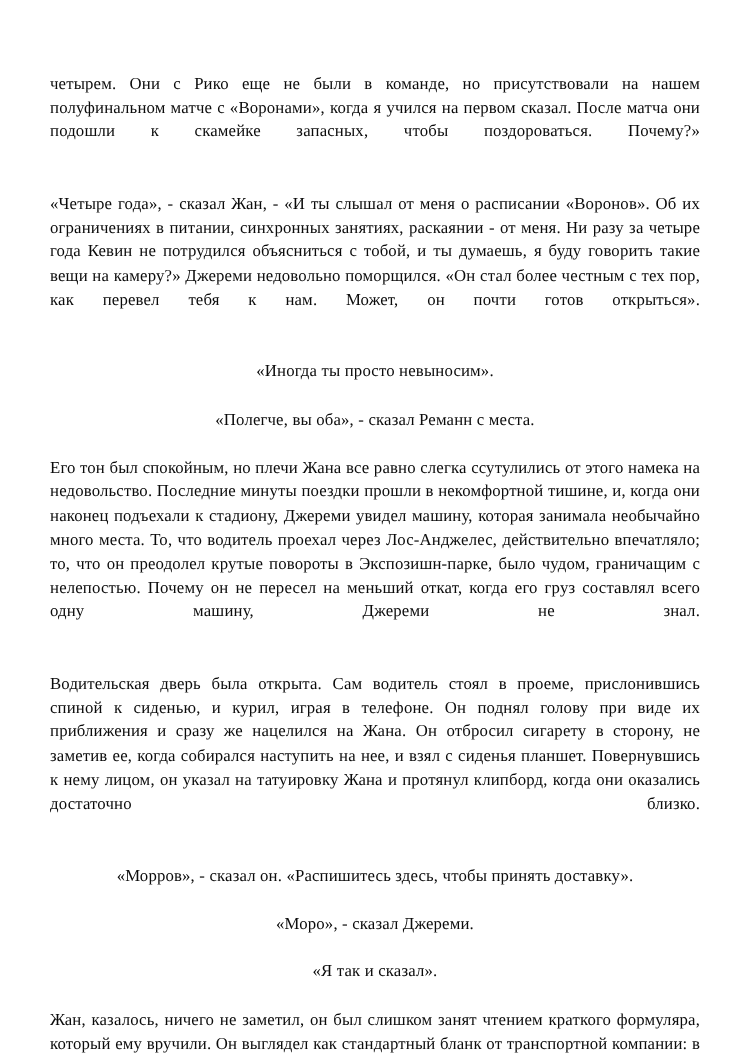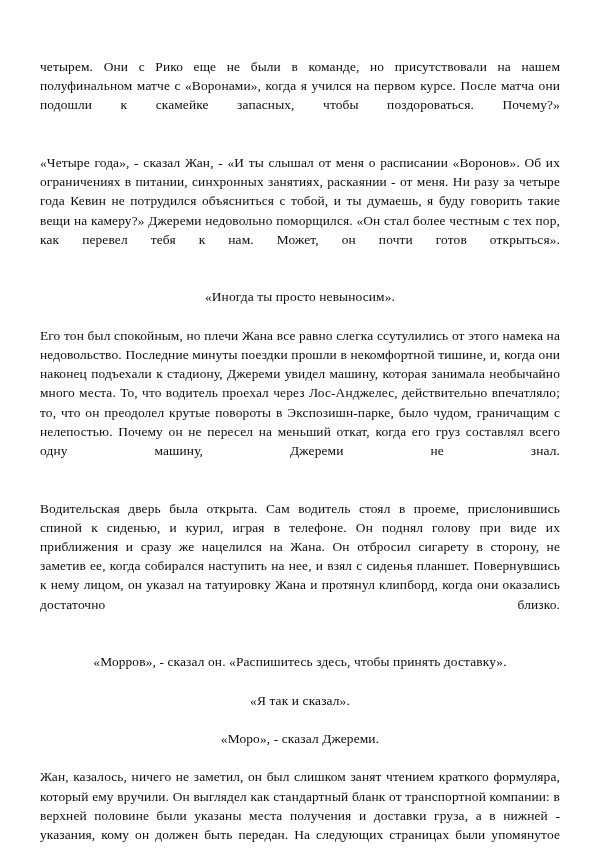--- a/index.html
+++ b/index.html
@@ -67,33 +67,34 @@
   .para:last-child {
     margin-bottom: 0;
   }
 </style>
 </head>
 <body>
 
 <div class="page">
   <div class="text-column">
 
-    <p class="para">четырем. Они с Рико еще не были в команде, но присутствовали на нашем полуфинальном матче с «Воронами», когда я учился на первом курсе. После матча они подошли к скамейке запасных, чтобы поздороваться. Почему?»</p>
+    <p class="para">четырем. Они с Рико еще не были в команде, но присутствовали на нашем полуфинальном матче с «Воронами», когда я учился на первом сказал. После матча они подошли к скамейке запасных, чтобы поздороваться. Почему?»</p>
 
     <p class="para">«Четыре года», - сказал Жан, - «И ты слышал от меня о расписании «Воронов». Об их ограничениях в питании, синхронных занятиях, раскаянии - от меня. Ни разу за четыре года Кевин не потрудился объясниться с тобой, и ты думаешь, я буду говорить такие вещи на камеру?» Джереми недовольно поморщился. «Он стал более честным с тех пор, как перевел тебя к нам. Может, он почти готов открыться».</p>
 
     <p class="para short">«Иногда ты просто невыносим».</p>
 
+    <p class="para short">«Полегче, вы оба», - сказал Реманн с места.</p>
 
     <p class="para">Его тон был спокойным, но плечи Жана все равно слегка ссутулились от этого намека на недовольство. Последние минуты поездки прошли в некомфортной тишине, и, когда они наконец подъехали к стадиону, Джереми увидел машину, которая занимала необычайно много места. То, что водитель проехал через Лос-Анджелес, действительно впечатляло; то, что он преодолел крутые повороты в Экспозишн-парке, было чудом, граничащим с нелепостью. Почему он не пересел на меньший откат, когда его груз составлял всего одну машину, Джереми не знал.</p>
 
     <p class="para">Водительская дверь была открыта. Сам водитель стоял в проеме, прислонившись спиной к сиденью, и курил, играя в телефоне. Он поднял голову при виде их приближения и сразу же нацелился на Жана. Он отбросил сигарету в сторону, не заметив ее, когда собирался наступить на нее, и взял с сиденья планшет. Повернувшись к нему лицом, он указал на татуировку Жана и протянул клипборд, когда они оказались достаточно близко.</p>
 
     <p class="para short">«Морров», - сказал он. «Распишитесь здесь, чтобы принять доставку».</p>
 
+    <p class="para short">«Моро», - сказал Джереми.</p>
+
     <p class="para short">«Я так и сказал».</p>
-
-    <p class="para short">«Моро», - сказал Джереми.</p>
 
     <p class="para tight">Жан, казалось, ничего не заметил, он был слишком занят чтением краткого формуляра, который ему вручили. Он выглядел как стандартный бланк от транспортной компании: в верхней половине были указаны места получения и доставки груза, а в нижней - указания, кому он должен быть передан. На следующих страницах были упомянутое выше свидетельство о праве собственности и сопутствующие документы, а на последней странице была приписка, что машина больше не застрахована.</p>
 
   </div>
 </div>
 
 </body></html>

